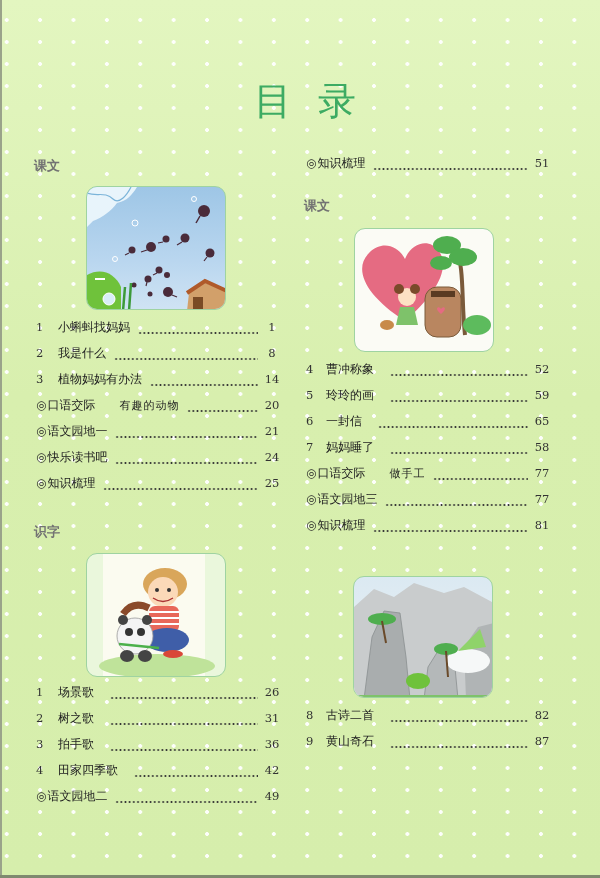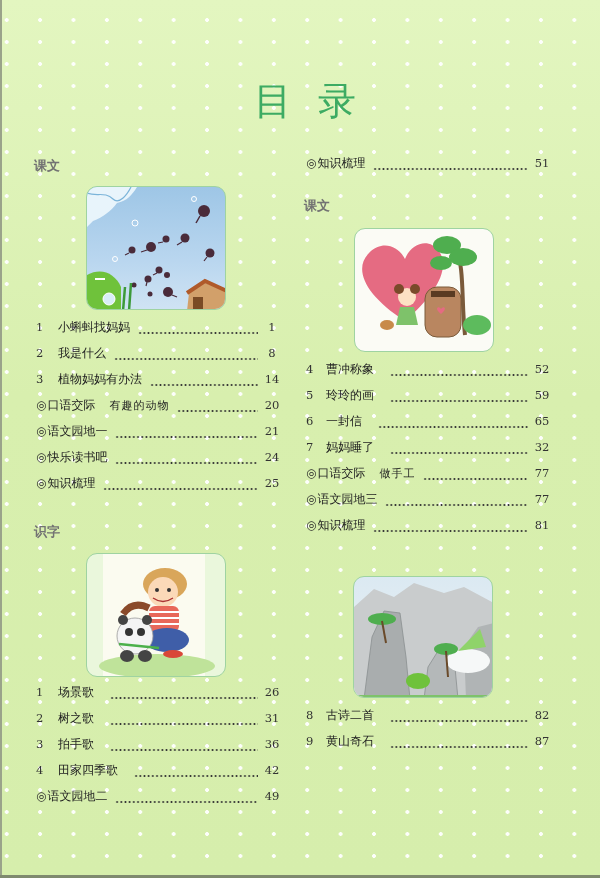--- a/index.html
+++ b/index.html
@@ -34,21 +34,21 @@
   }
 
   .toc-list { position:absolute; width:244px; }
   .toc-row {
     display:flex; align-items:baseline; height:26px; font-size:12px;
     white-space:nowrap;
   }
   .toc-row .num { width:22px; font-size:11.5px; color:#333; }
   .toc-row .circ { font-family:"DejaVu Sans", sans-serif; font-size:12px; font-weight:bold; margin-right:1px; }
   .toc-row .label { color:#222;text-align:center; }
-  .toc-row .sub { margin-left:14px; font-size:11px; letter-spacing:1px; }
+  .toc-row .sub { margin-left:24px; font-size:11px; letter-spacing:1px; }
   .toc-row .leader {
     flex:1; margin:0 6px 0 8px; height:2px; align-self:center; position:relative; top:1px;
     background-image: radial-gradient(circle, #333 0.8px, transparent 1.1px);
     background-size: 4.2px 2px; background-repeat: repeat-x;
   }
   .toc-row .page { min-width:16px; text-align:center; font-size:11.5px; color:#333; }
   .narrow-num { width:20px !important; }
 </style>
 </head>
 <body>
@@ -250,21 +250,21 @@
   <div class="toc-row">
     <span class="num narrow-num">6</span>
     <span class="label">一封信</span>
     <span class="leader" style="margin-left:16px"></span>
     <span class="page">65</span>
   </div>
   <div class="toc-row">
     <span class="num narrow-num">7</span>
     <span class="label">妈妈睡了</span>
     <span class="leader" style="margin-left:16px"></span>
-    <span class="page">32</span>
+    <span class="page">58</span>
   </div>
   <div class="toc-row">
     <span class="circ">◎</span>
     <span class="label">口语交际</span>
     <span class="label sub">做手工</span>
     <span class="leader"></span>
     <span class="page">77</span>
   </div>
   <div class="toc-row">
     <span class="circ">◎</span>

